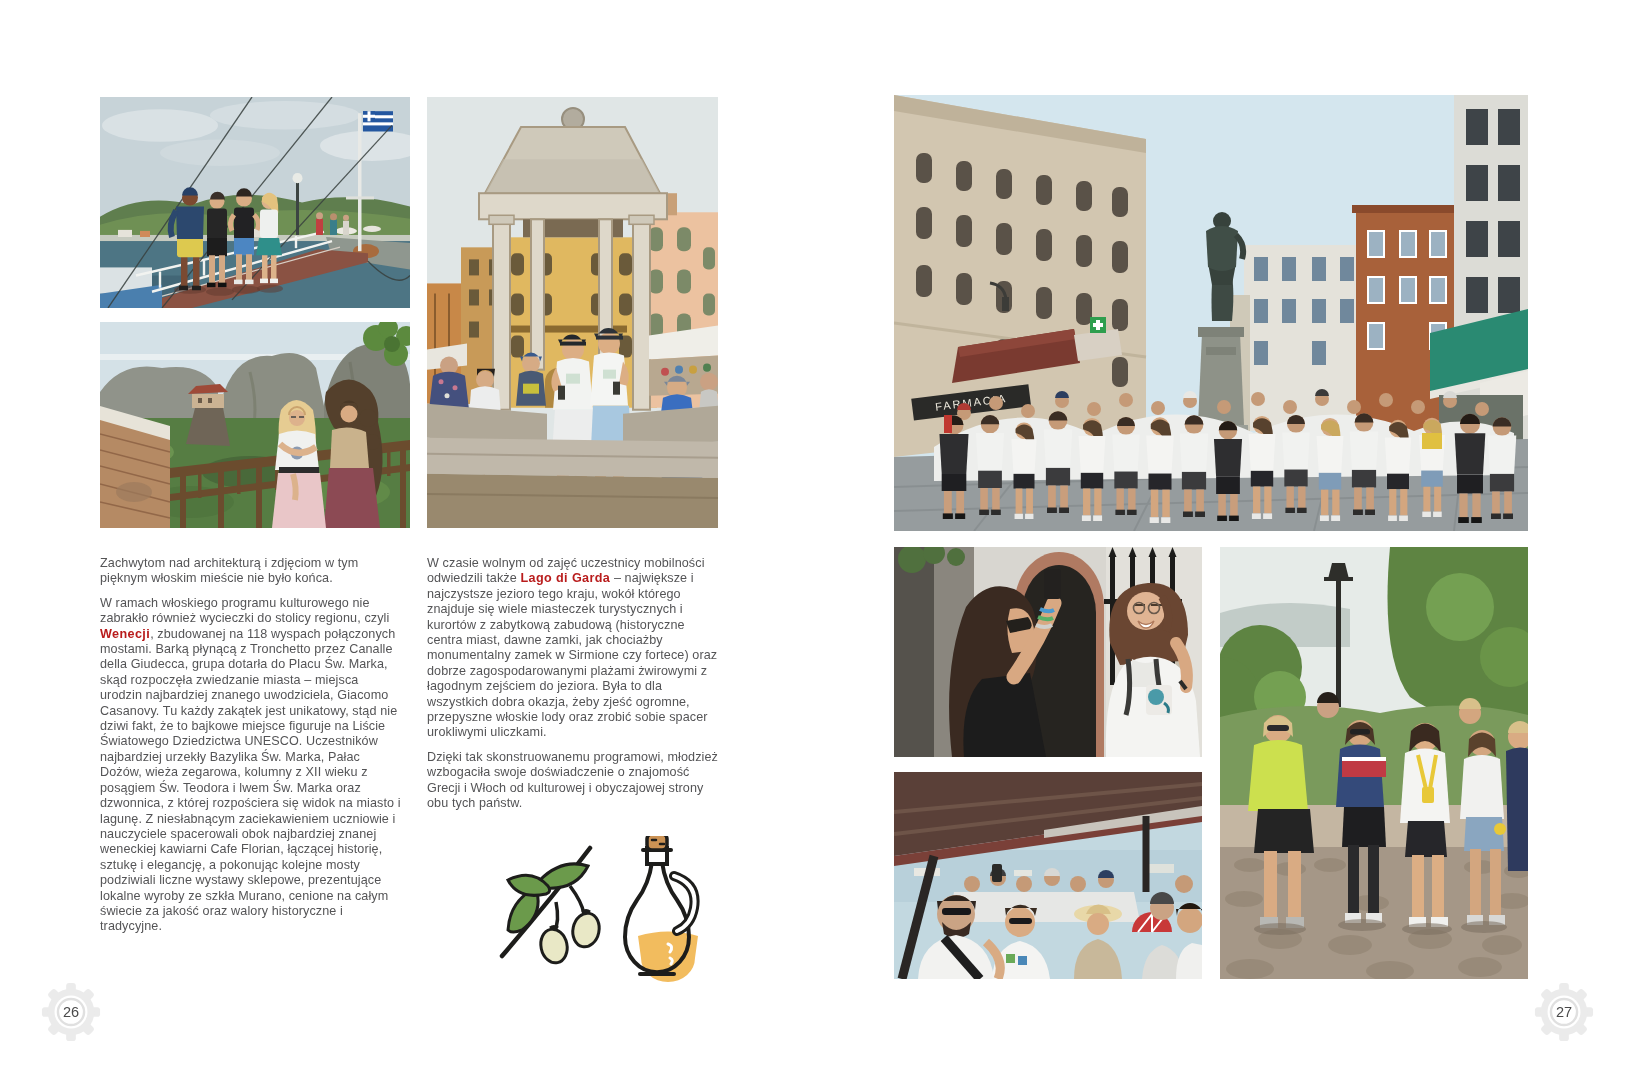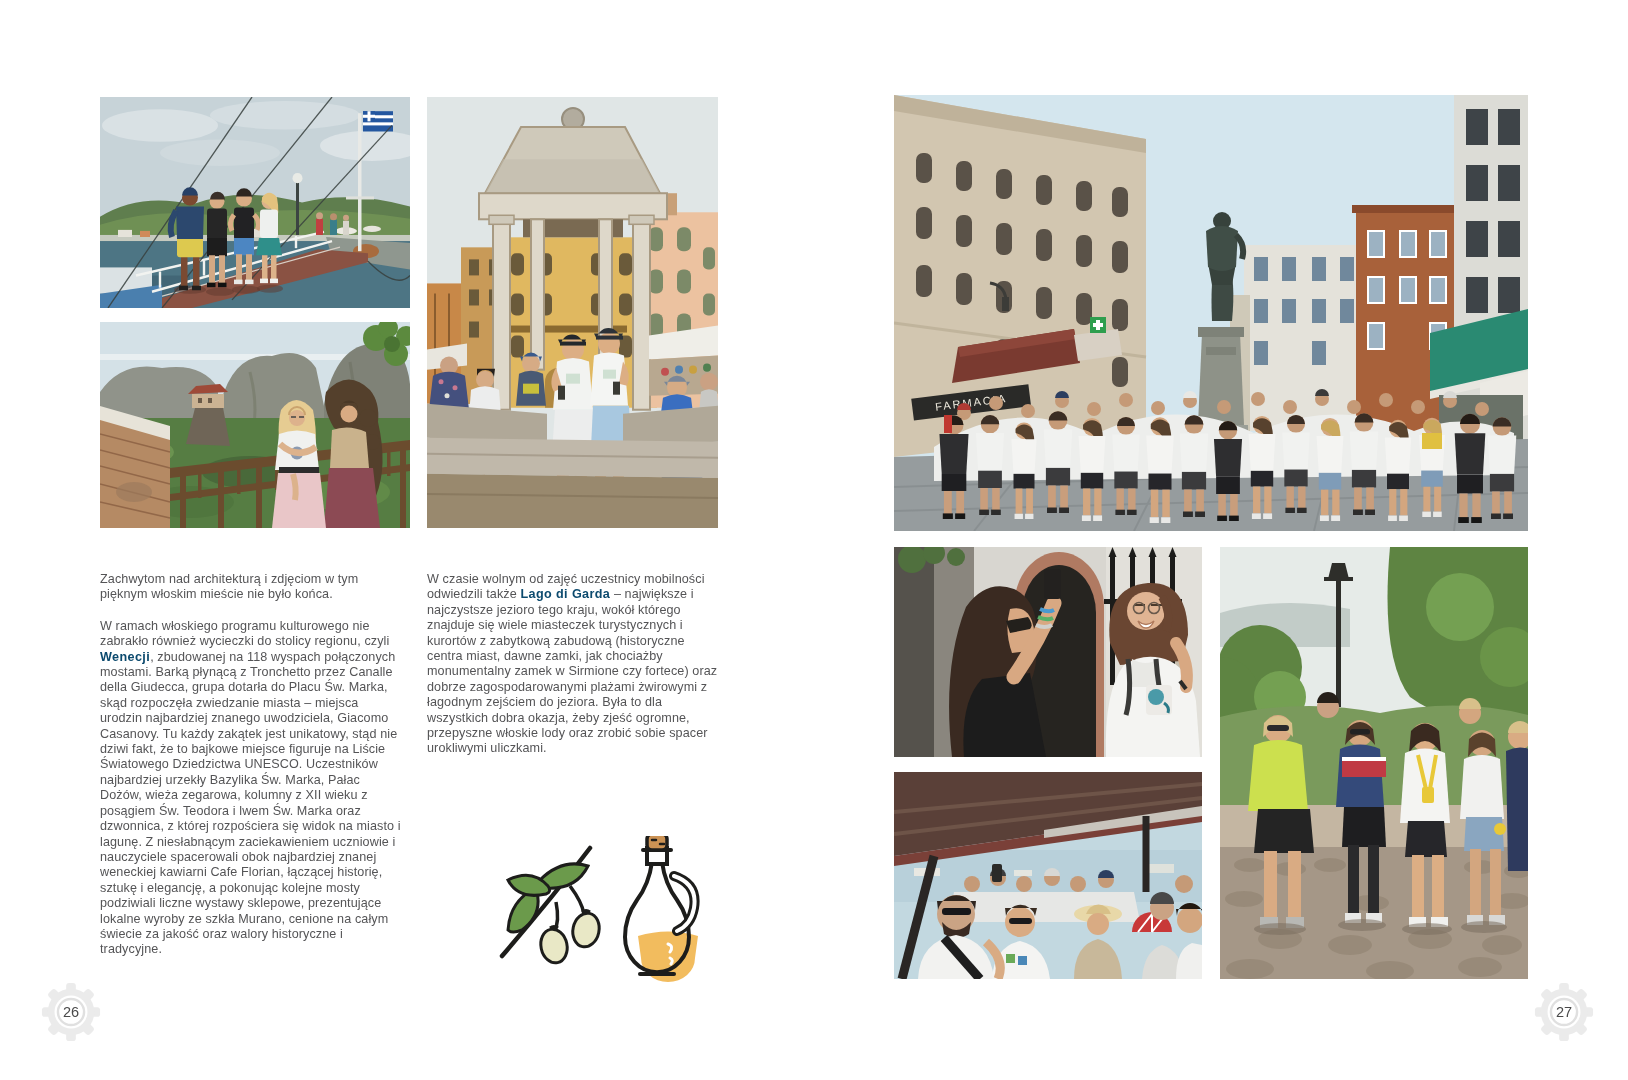--- a/index.html
+++ b/index.html
@@ -8,22 +8,22 @@
     background:#ffffff;
     font-family:"Liberation Sans",sans-serif;
   }
   .ph{position:absolute;overflow:hidden;background:#dfe3e4}
   .ph svg{width:100%;height:100%;display:block}
   .textcol{
     position:absolute;color:#545456;
     font-size:12.6px;line-height:15.4px;letter-spacing:.1px;
     text-align:left;
   }
-  .textcol p{margin:16px 0 9px 0}
-  .textcol b{font-weight:700;color:#0c4a6e;letter-spacing:.4px}
+  .textcol p{margin:0 0 9px 0}
+  .textcol b{font-weight:700;color:#b91c1c;letter-spacing:.4px}
   .gear{position:absolute;width:62px;height:62px}
   .gear svg{width:100%;height:100%;display:block}
   .gear-num{font-family:"Liberation Sans",sans-serif}
   .illus{position:absolute}
   .illus svg{width:100%;height:100%;display:block}
 </style>
 </head>
 <body>
 
 <figure class="ph" style="left:100px;top:97px;width:310px;height:211px;margin:0" aria-label="Czworo uczestników na trapie statku nad morzem, grecka flaga na maszcie">
@@ -343,20 +343,21 @@
   </svg>
 </figure>
 
 <div class="textcol" style="left:100px;top:556px;width:303px;">
   <p>Zachwytom nad architekturą i zdjęciom w tym pięknym włoskim mieście nie było końca.</p>
   <p><span>W ramach włoskiego programu kulturowego nie zabrakło również wycieczki do stolicy regionu, czyli </span><b>Wenecji</b><span>, zbudowanej na 118 wyspach połączonych mostami. Barką płynącą z Tronchetto przez Canalle della Giudecca, grupa dotarła do Placu Św. Marka, skąd rozpoczęła zwiedzanie miasta – miejsca urodzin najbardziej znanego uwodziciela, Giacomo Casanovy. Tu każdy zakątek jest unikatowy, stąd nie dziwi fakt, że to bajkowe miejsce figuruje na Liście Światowego Dziedzictwa UNESCO. Uczestników najbardziej urzekły Bazylika Św. Marka, Pałac Dożów, wieża zegarowa, kolumny z XII wieku z posągiem Św. Teodora i lwem Św. Marka oraz dzwonnica, z której rozpościera się widok na miasto i lagunę. Z niesłabnącym zaciekawieniem uczniowie i nauczyciele spacerowali obok najbardziej znanej weneckiej kawiarni Cafe Florian, łączącej historię, sztukę i elegancję, a pokonując kolejne mosty podziwiali liczne wystawy sklepowe, prezentujące lokalne wyroby ze szkła Murano, cenione na całym świecie za jakość oraz walory historyczne i tradycyjne.</span></p>
 </div>
 
 <div class="textcol" style="left:427px;top:556px;width:295px;">
   <p><span>W czasie wolnym od zajęć uczestnicy mobilności odwiedzili także </span><b>Lago di Garda</b><span> – największe i najczystsze jezioro tego kraju, wokół którego znajduje się wiele miasteczek turystycznych i kurortów z zabytkową zabudową (historyczne centra miast, dawne zamki, jak chociażby monumentalny zamek w Sirmione czy fortece) oraz dobrze zagospodarowanymi plażami żwirowymi z łagodnym zejściem do jeziora. Była to dla wszystkich dobra okazja, żeby zjeść ogromne, przepyszne włoskie lody oraz zrobić sobie spacer urokliwymi uliczkami.</span></p>
+  <p>Dzięki tak skonstruowanemu programowi, młodzież wzbogaciła swoje doświadczenie o znajomość Grecji i Włoch od kulturowej i obyczajowej strony obu tych państw.</p>
 </div>
 
 <div class="illus" style="left:494px;top:836px;width:206px;height:150px;">
   <svg viewBox="0 0 206 150">
     <g>
       <path d="M8,120 Q58,62 96,12" stroke="#1d1d1b" stroke-width="4.5" fill="none" stroke-linecap="round"></path>
       <path d="M62,66 Q66,86 60,96" stroke="#1d1d1b" stroke-width="3.5" fill="none"></path>
       <path d="M76,50 Q88,66 90,78" stroke="#1d1d1b" stroke-width="3.5" fill="none"></path>
       <g fill="#6b9a4b" stroke="#1d1d1b" stroke-width="3">
         <path d="M46,44 q22,-22 48,-14 q-12,24 -42,22 q-8,-2 -6,-8z"></path>

